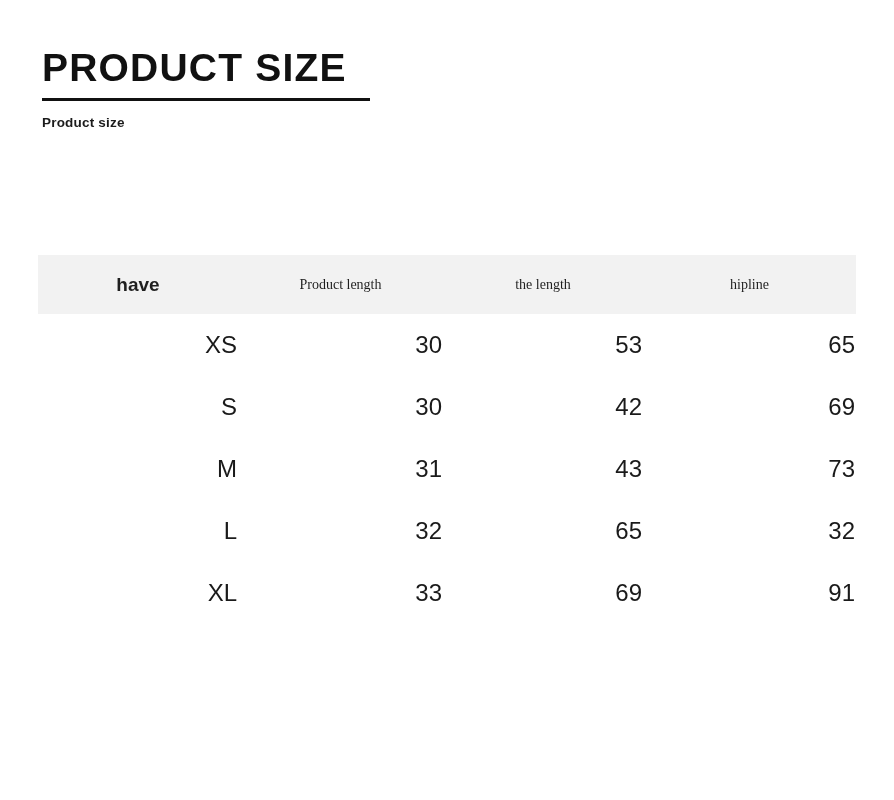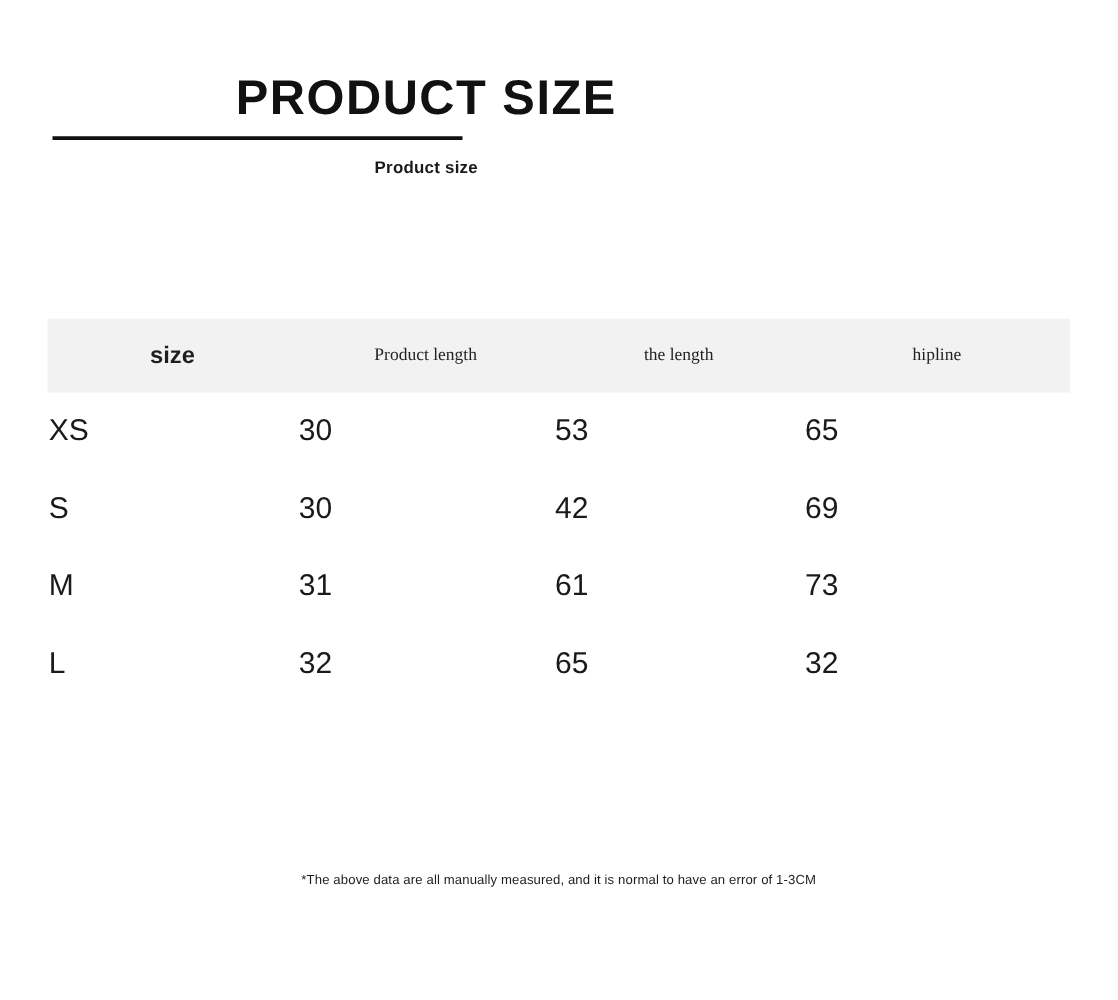--- a/index.html
+++ b/index.html
@@ -16,23 +16,22 @@
   }
   .page {
     position: relative;
     width: 894px;
     height: 800px;
     box-sizing: border-box;
   }
   .header-block {
     position: absolute;
     left: 40px;
-    top: 59px;
+    top: 48px;
     width: 600px;
-    text-align: center;
   }
   .title {
     font-size: 39px;
     font-weight: bold;
     letter-spacing: 1.2px;
     line-height: 1.05;
     color: #111111;
     margin: 0;
     padding: 0 0 9px 2px;
     font-family: "Liberation Sans", sans-serif;
@@ -73,21 +72,21 @@
     text-align: center;
     font-family: "Liberation Serif", serif;
   }
   .size-table thead th.col-size {
     font-size: 19px;
     font-weight: bold;
     font-family: "Liberation Sans", sans-serif;
   }
   .size-table tbody td {
     height: 60px;
-    text-align: left;
+    text-align: right;
     vertical-align: middle;
     font-size: 24px;
     color: #1a1a1a;
     font-family: "Liberation Sans", sans-serif;
     font-weight: normal;
   }
   .size-table col.c1 { width: 200px; }
   .size-table col.c2 { width: 205px; }
   .size-table col.c3 { width: 200px; }
   .size-table col.c4 { width: 213px; }
@@ -117,21 +116,21 @@
   <div class="table-wrap">
     <table class="size-table">
       <colgroup>
         <col class="c1">
         <col class="c2">
         <col class="c3">
         <col class="c4">
       </colgroup>
       <thead>
         <tr>
-          <th class="col-size">size</th>
+          <th class="col-size">have</th>
           <th>Product length</th>
           <th>the length</th>
           <th>hipline</th>
         </tr>
       </thead>
       <tbody>
         <tr>
           <td>XS</td>
           <td>30</td>
           <td>53</td>
@@ -139,28 +138,33 @@
         </tr>
         <tr>
           <td>S</td>
           <td>30</td>
           <td>42</td>
           <td>69</td>
         </tr>
         <tr>
           <td>M</td>
           <td>31</td>
-          <td>61</td>
+          <td>43</td>
           <td>73</td>
         </tr>
         <tr>
           <td>L</td>
           <td>32</td>
           <td>65</td>
           <td>32</td>
         </tr>
+        <tr>
+          <td>XL</td>
+          <td>33</td>
+          <td>69</td>
+          <td>91</td>
+        </tr>
       </tbody>
     </table>
   </div>
 
-  <div class="note">*The above data are all manually measured, and it is normal to have an error of 1-3CM</div>
 
 </div>
 
 </body></html>

